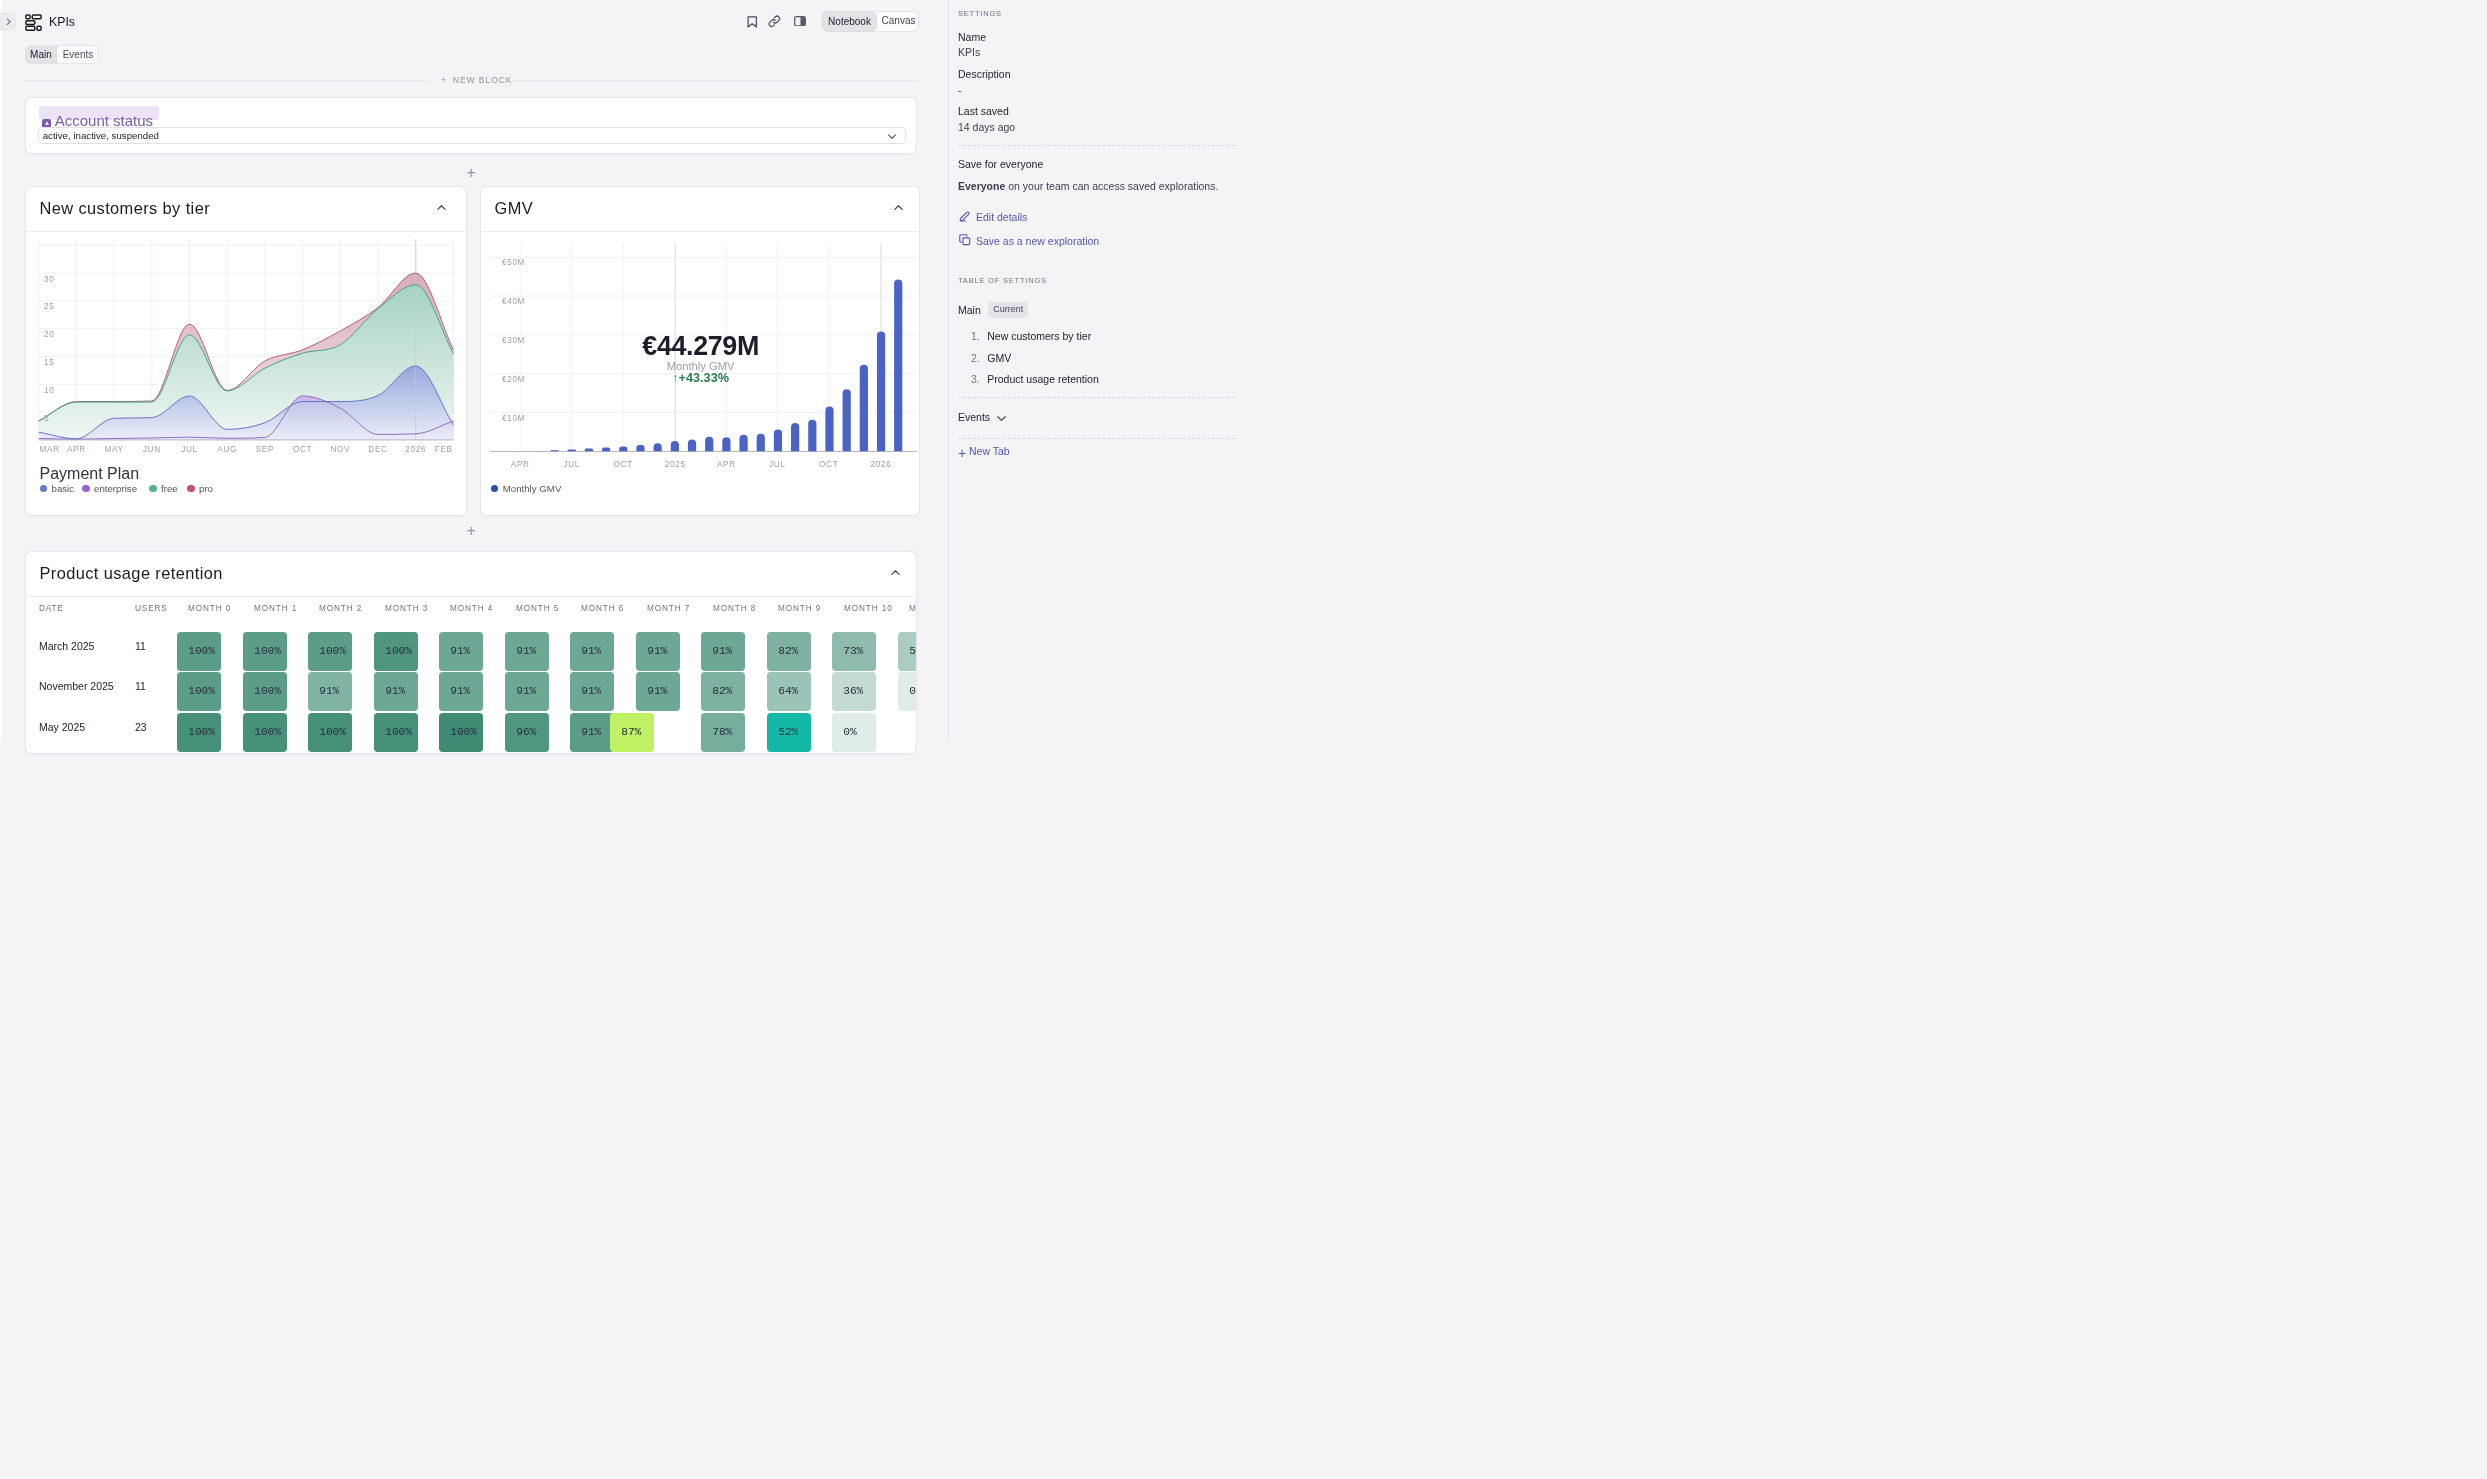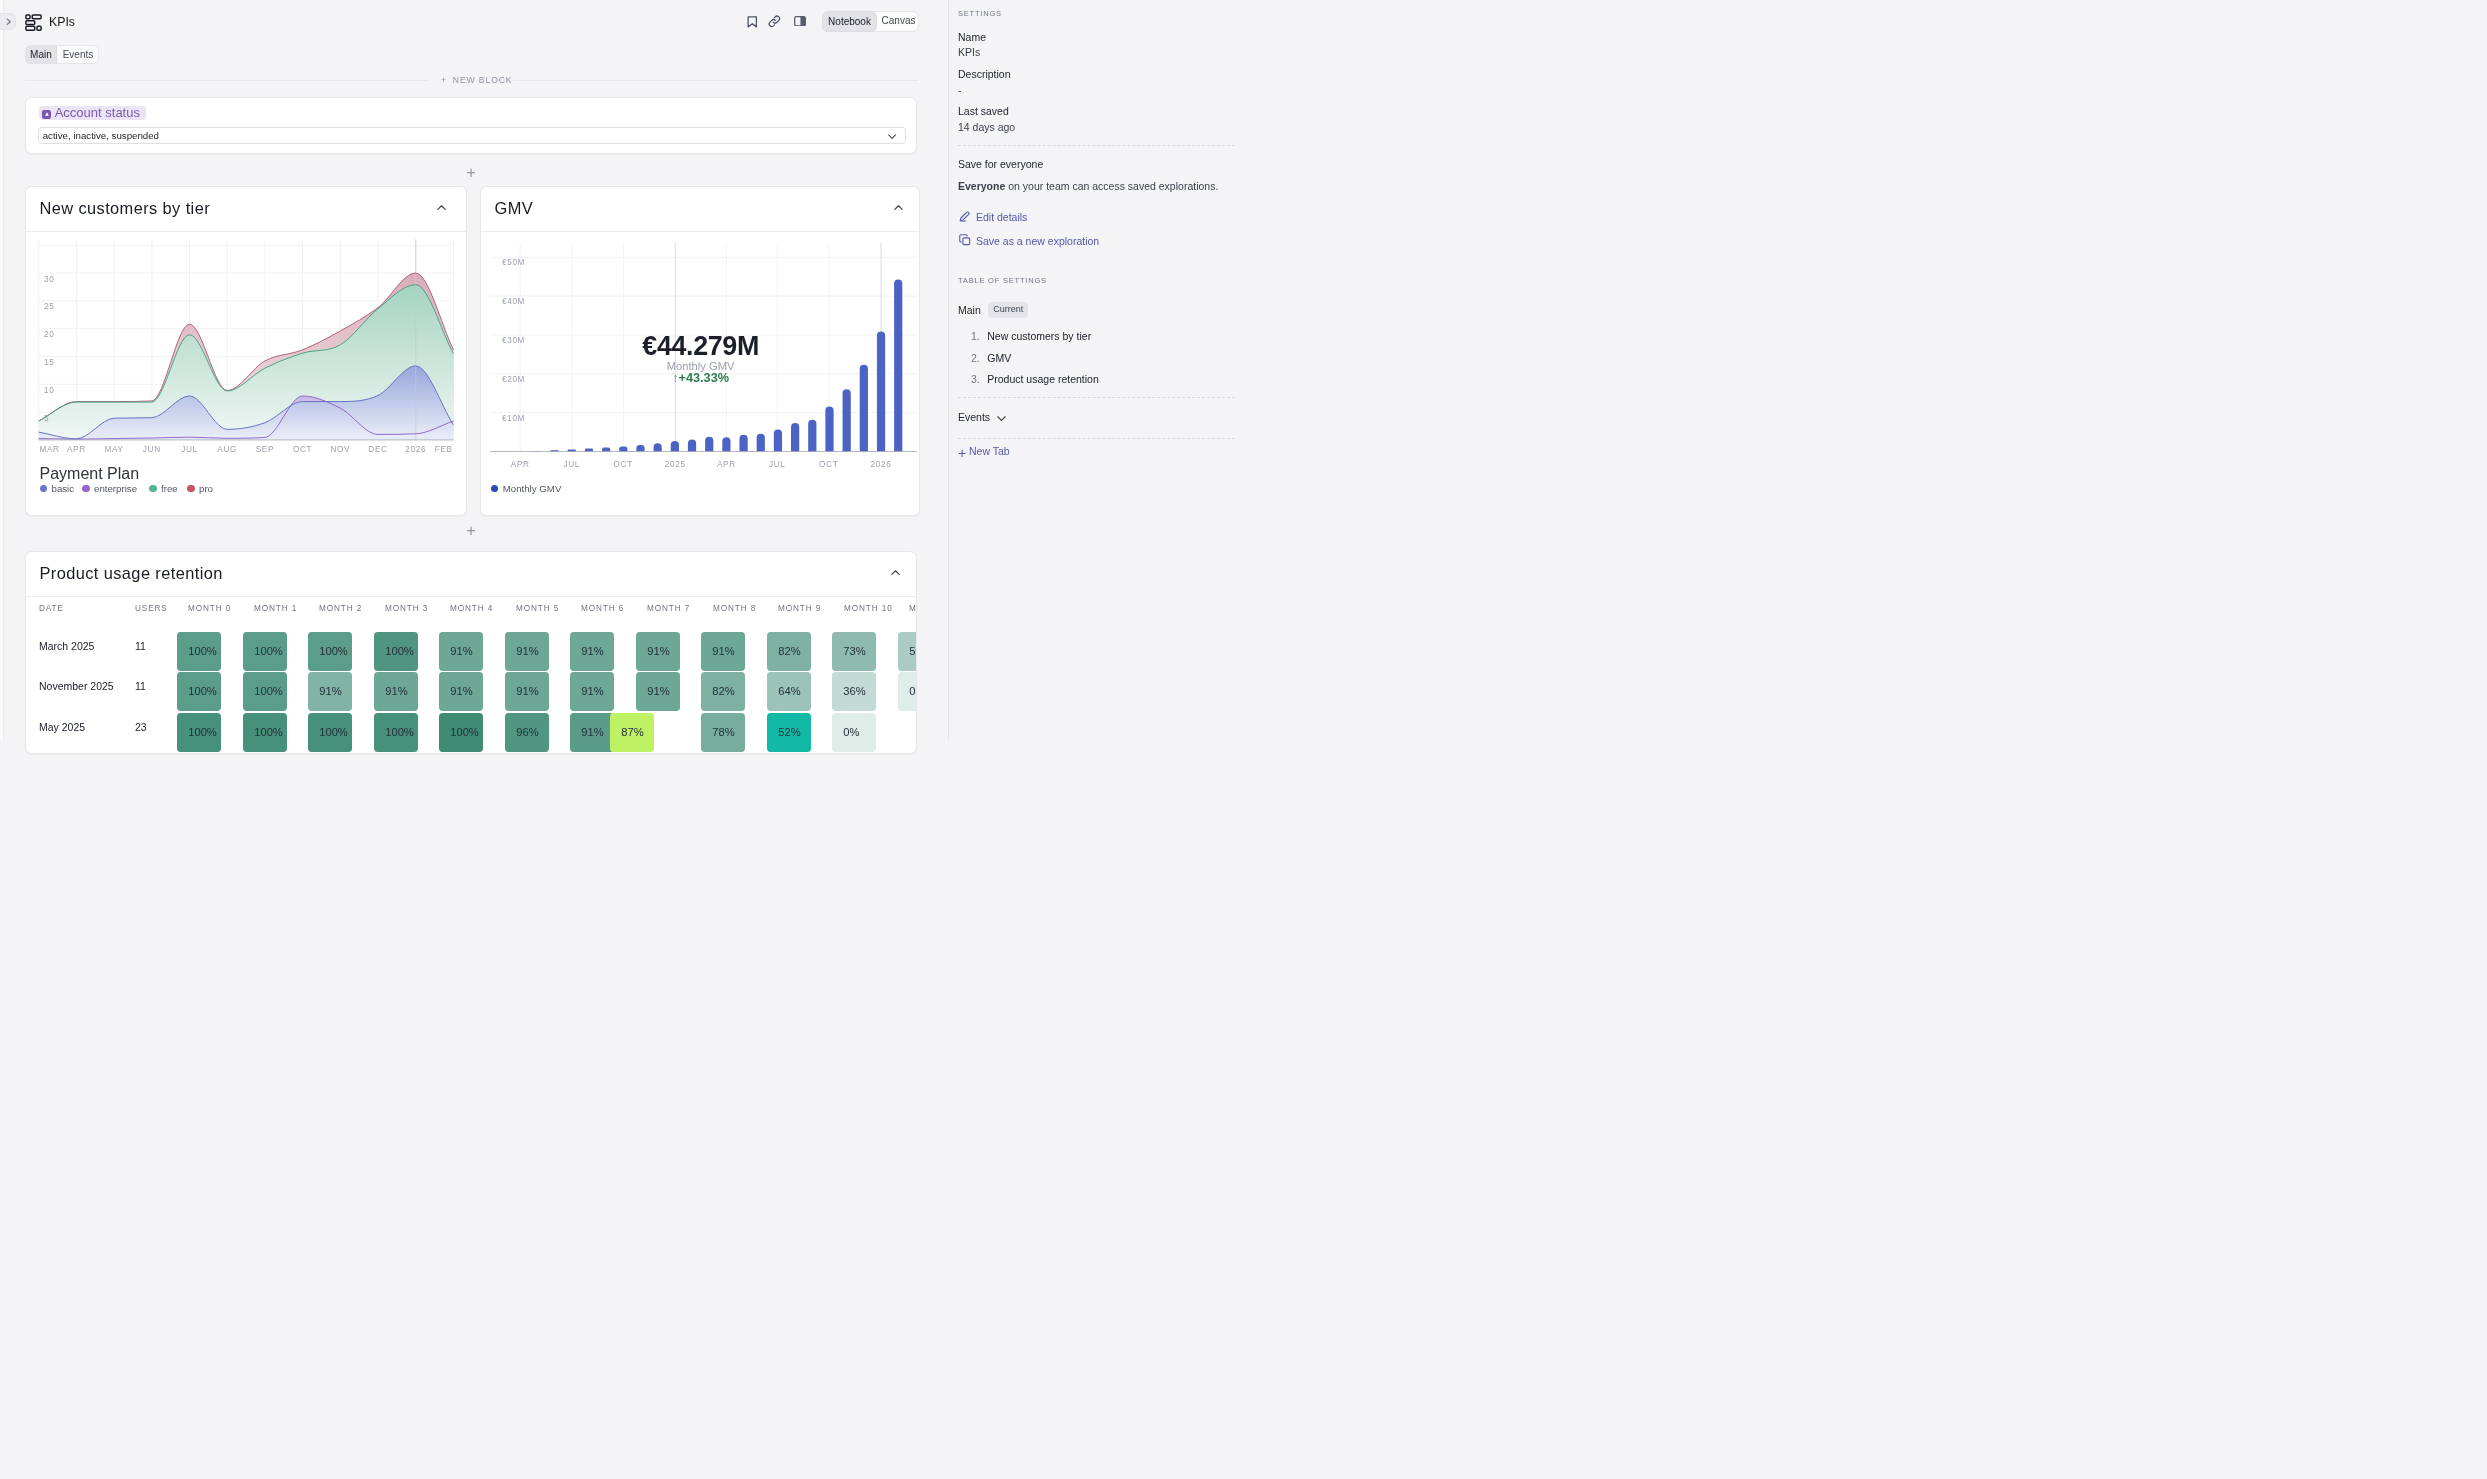--- a/index.html
+++ b/index.html
@@ -12,21 +12,21 @@
 .axs { text-anchor:start; }
 .axe { text-anchor:end; }
 .axm { text-anchor:middle; }
 .bignum { font-size:36px; font-weight:bold; fill:#1b1f29; text-anchor:middle; letter-spacing:-0.5px; }
 .bigsub { font-size:15px; fill:#9aa0ac; text-anchor:middle; }
 .biggrn { font-size:17px; font-weight:bold; fill:#2a7c4f; text-anchor:middle; }
 .c1svg { position:absolute; left:0; top:45px; }
 .leg { position:absolute; font-size:9.7px; color:#51565f; }
 .dot { display:inline-block; width:7.5px; height:7.5px; border-radius:50%; margin-right:4.5px; vertical-align:-0.4px; }
 .rt-h { position:absolute; top:52px; font-size:8.2px; color:#6e7480; letter-spacing:0.9px; white-space:nowrap; }
-.rt-c { position:absolute; width:44px; height:39px; border-radius:3.7px; font-size:11.2px; line-height:39px; padding-left:11.2px; }
+.rt-c { position:absolute; width:44px; height:39px; border-radius:3.7px; font-size:11.2px; line-height:39px; padding-left:11.2px;font-family:Liberation Mono, monospace; }
 .rt-date { position:absolute; left:13px; height:39px; line-height:28px; font-size:10.5px; color:#20242e; }
 .rt-users { position:absolute; left:109px; height:39px; line-height:28px; font-size:10.5px; color:#20242e; }
 .sb-lab { font-size:7.5px; color:#6e7480; letter-spacing:0.8px; }
 .sb-b { font-size:10.5px; font-weight:normal; color:#1c202a; }
 .sb-t { font-size:10.5px; color:#3a3f4b; white-space:nowrap; }
 .sb-link { font-size:10.5px; color:#5458a8; }
 .dash { position:absolute; border-top:0.7px dashed #d8d8de; }
 </style></head>
 <body>
 
@@ -68,21 +68,21 @@
 
 <div class="abs" style="left:25px;top:45px;width:74px;height:19.4px;background:#fafafc;border:0.7px solid #e6e6ea;border-radius:6px"></div>
 <div class="abs" style="left:25.4px;top:46px;width:32px;height:18px;background:#e2e2e7;border-right:0.7px solid #d9d9de;border-radius:5.2px 0 0 5.2px;text-align:center;line-height:18px;font-size:10px;color:#23262e">Main</div>
 <div class="abs" style="left:58px;top:46px;width:40px;height:18px;text-align:center;line-height:18px;font-size:10px;color:#4a505c">Events</div>
 
 <div class="abs" style="left:25px;top:80px;width:404px;border-top:0.7px solid #e7e7eb"></div>
 <div class="abs" style="left:513px;top:80px;width:405px;border-top:0.7px solid #e7e7eb"></div>
 <div class="abs" style="left:441px;top:75px;font-size:8.6px;color:#8d93a0;letter-spacing:0.9px">+  NEW BLOCK</div>
 
 <div class="card" style="left:25px;top:97px;width:892px;height:57px"></div>
-<div class="abs" style="left:39px;top:106px;height:14px;background:#ece3f6;border-radius:3px;padding:0 6px 0 3px;font-size:13px;line-height:14px;color:#7b5ca9">
+<div class="abs" style="left:39px;top:106px;height:14px;background:#ece3f6;border-radius:3px;padding:8px 6px 0 3px;font-size:15px;line-height:14px;color:#7b5ca9">
 <span style="display:inline-block;width:9px;height:9px;background:#7a59a8;border-radius:2.2px;margin-right:3.7px;vertical-align:-1.5px;position:relative">
 <svg width="6" height="6" style="position:absolute;left:1.5px;top:1.5px" viewBox="0 0 8 8">
         <path d="M4,1.8L6.6,6.4H1.4z" fill="#fff"></path>
       </svg></span>Account status</div>
 <div class="abs" style="left:38px;top:127px;width:868px;height:17px;background:#fff;border:0.7px solid #dfdfe4;border-radius:3.7px;font-size:9.7px;line-height:15.7px;color:#23262e;padding-left:3.7px">active, inactive, suspended
 <svg width="8.2" height="5.2" style="position:absolute;right:9px;top:6px" viewBox="0 0 12 7">
       <path d="M1,1l5,5l5,-5" fill="none" stroke="#40454f" stroke-width="1.5" stroke-linecap="round" stroke-linejoin="round"></path>
     </svg></div>
 
 <div class="abs" style="left:465px;top:164px;width:12px;height:15px;font-size:15.7px;font-weight:300;color:#8e94a0;text-align:center">+</div>

